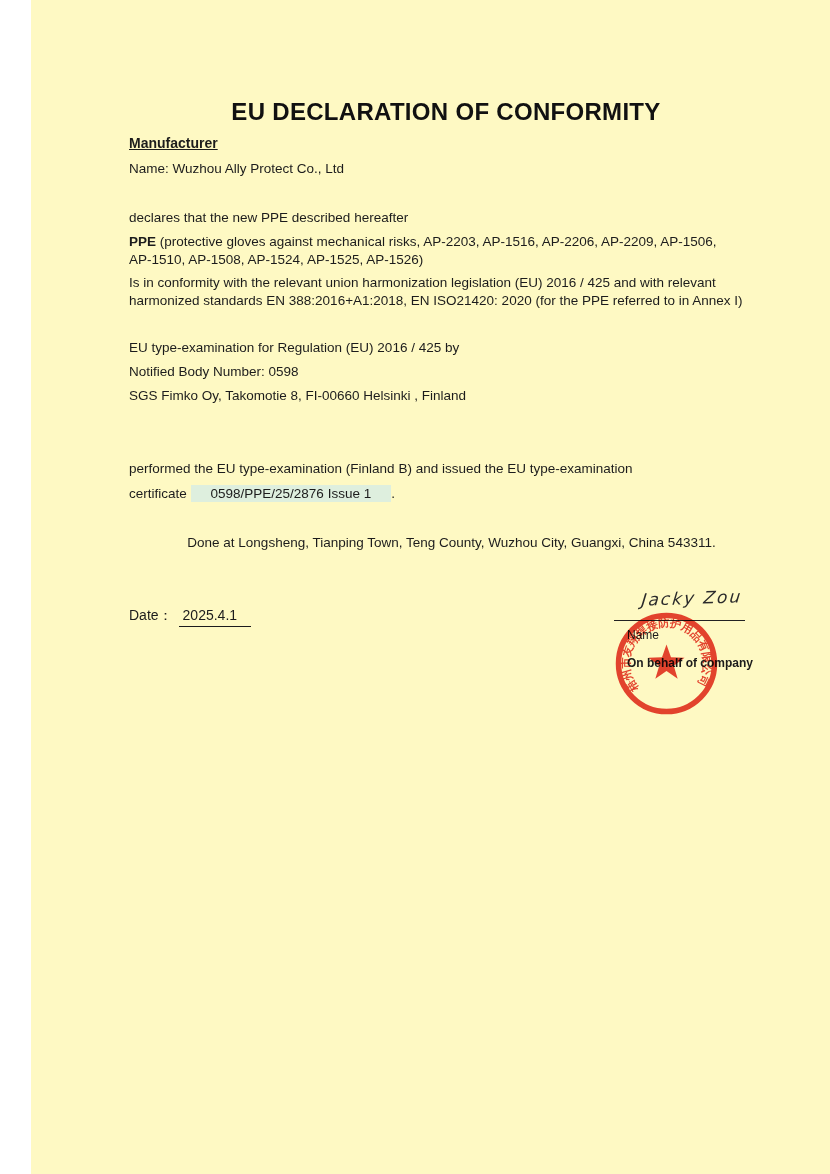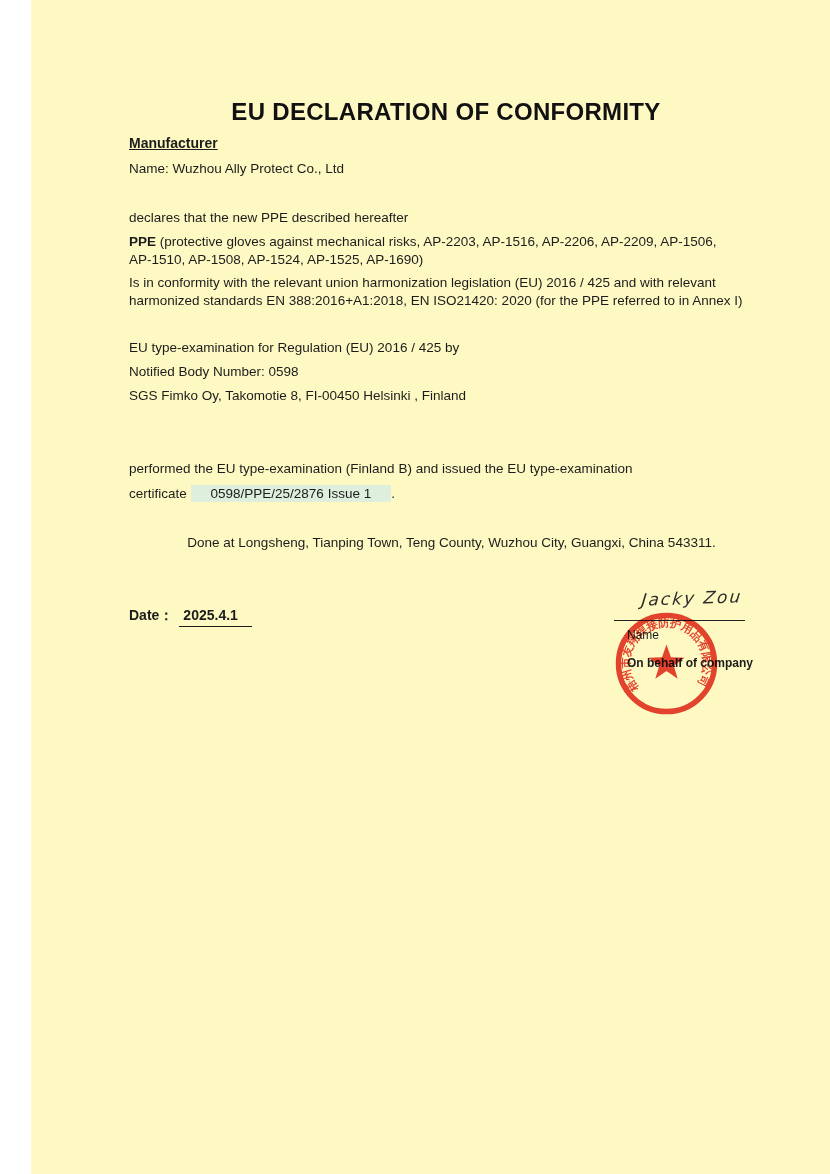--- a/index.html
+++ b/index.html
@@ -36,21 +36,21 @@
   .heading-underline {
     font-weight: 700;
     text-decoration: underline;
     font-size: 14px;
   }
   .bold { font-weight: 700; }
   .cert-highlight {
     background: #deefde;
     padding: 1px 20px;
   }
-  .date-row { font-size: 14px; font-weight: bold; }
+  .date-row { font-size: 14px; }
   .date-value {
     display: inline-block;
     border-bottom: 1px solid #1c1c1c;
     padding: 0 14px 1px 4px;
     margin-left: 6px;
   }
   .sig-name {
     top: 588px;
     left: 596px;
     width: 130px;
@@ -98,30 +98,30 @@
   <div class="abs doc-title">EU DECLARATION OF CONFORMITY</div>
 
   <div class="abs body-line heading-underline" style="top:135px;">Manufacturer</div>
 
   <div class="abs body-line" style="top:160px;">Name: Wuzhou Ally Protect Co., Ltd</div>
 
 
   <div class="abs body-line" style="top:209px;">declares that the new PPE described hereafter</div>
 
   <div class="abs body-line" style="top:233px;"><span class="bold">PPE</span><span> (protective gloves against mechanical risks, AP-2203, AP-1516, AP-2206, AP-2209, AP-1506,
-AP-1510, AP-1508, AP-1524, AP-1525, AP-1690)</span></div>
+AP-1510, AP-1508, AP-1524, AP-1525, AP-1526)</span></div>
 
   <div class="abs body-line" style="top:274px;">Is in conformity with the relevant union harmonization legislation (EU) 2016 / 425 and with relevant
 harmonized standards EN 388:2016+A1:2018, EN ISO21420: 2020 (for the PPE referred to in Annex I)</div>
 
   <div class="abs body-line" style="top:339px;">EU type-examination for Regulation (EU) 2016 / 425 by</div>
 
   <div class="abs body-line" style="top:363px;">Notified Body Number: 0598</div>
 
-  <div class="abs body-line" style="top:387px;">SGS Fimko Oy, Takomotie 8, FI-00450 Helsinki , Finland</div>
+  <div class="abs body-line" style="top:387px;">SGS Fimko Oy, Takomotie 8, FI-00660 Helsinki , Finland</div>
 
   <div class="abs body-line" style="top:460px;">performed the EU type-examination (Finland B) and issued the EU type-examination</div>
 
   <div class="abs body-line" style="top:485px;"><span>certificate </span><span class="cert-highlight">0598/PPE/25/2876 Issue 1</span><span>.</span></div>
 
   <div class="abs body-line" style="top:534px;text-align:center;">Done at Longsheng, Tianping Town, Teng County, Wuzhou City, Guangxi, China 543311.</div>
 
   <div class="abs body-line date-row" style="top:607px;"><span>Date：</span><span class="date-value">2025.4.1</span></div>
 
   <div class="abs sig-name">Jacky Zou</div>

